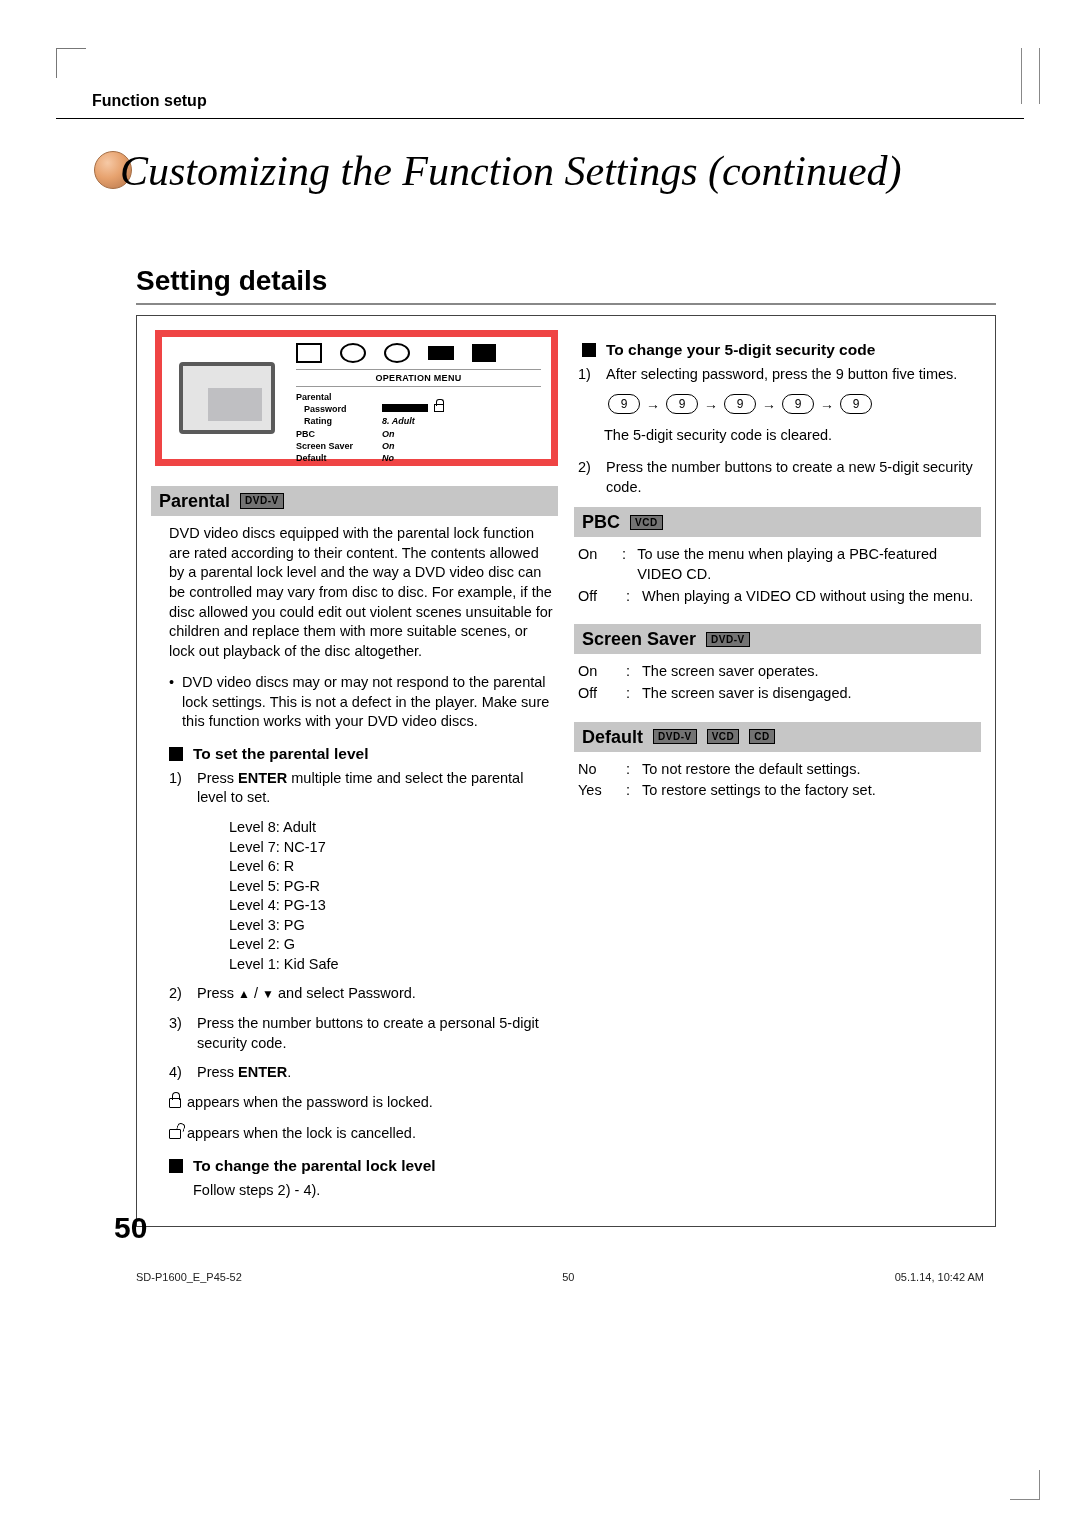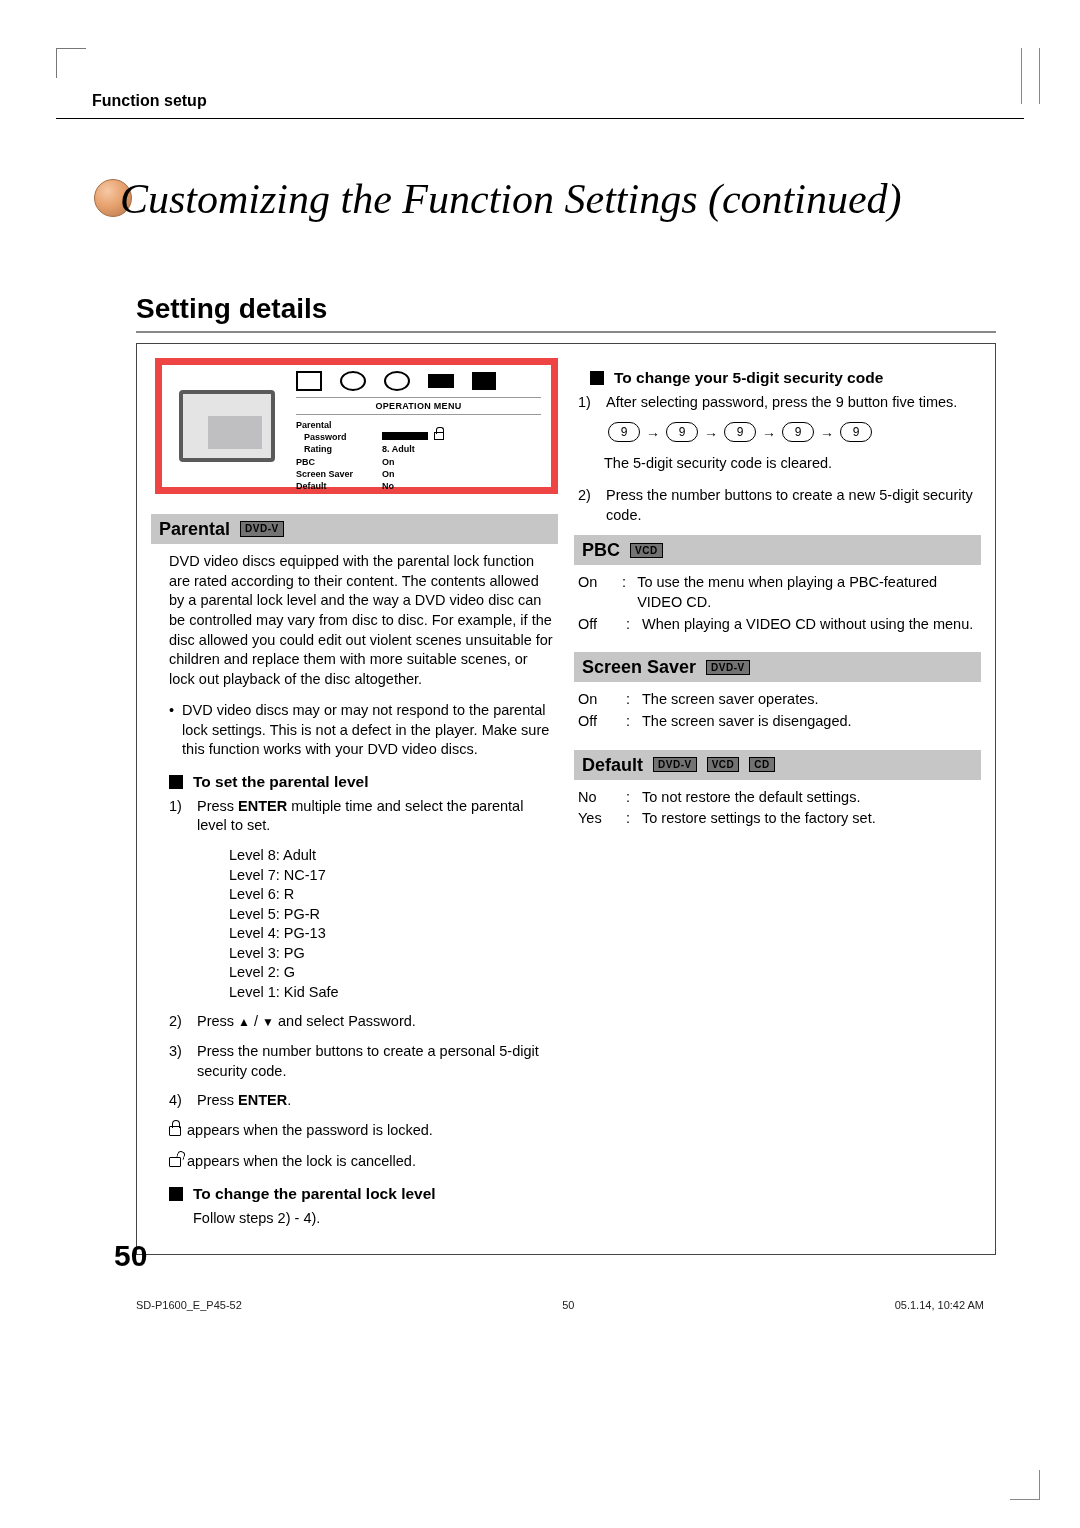--- a/index.html
+++ b/index.html
@@ -27,21 +27,21 @@
     margin-left: 36px;
     padding-bottom: 8px;
   }
   .header-rule { margin-left:0; border:0; border-top:1px solid #000; width: 100%; }
   .title {
     font-family: "Times New Roman", serif;
     font-style: italic;
     font-size: 42px;
     font-weight: 500;
     color: #000;
-    margin: 56px 0 0 64px;
+    margin: 28px 0 0 64px;
     position: relative;
   }
   .title-bullet {
     position: absolute;
     left: -26px; top: 4px;
     width: 38px; height: 38px;
     border-radius: 50%;
     background: radial-gradient(circle at 35% 30%, #f6c9a6 0%, #e7a26e 45%, #b3744a 100%);
     border: 1px solid #a56d43;
     z-index: -1;
@@ -87,21 +87,21 @@
   .osd-icons { display:flex; gap:18px; align-items:center; margin-bottom:6px; }
   .osd-icons span {
     display:inline-block; width:26px; height:20px; border:2px solid #000; position:relative;
   }
   .osd-disc { border-radius:50%; width:22px; height:22px; border:2px solid #000; }
   .osd-icons .slab { background:#000; border:none; height:14px; }
   .osd-title { text-align:center; font-size:9px; font-weight:bold; letter-spacing:0.3px; border-top:1px solid #999; border-bottom:1px solid #999; padding:2px 0; margin-bottom:4px;}
   .osd-table { font-size:9px; font-weight:bold; }
   .osd-table .row { display:flex; }
   .osd-table .c1 { width:86px; }
-  .osd-table .c2 { flex:1; }
+  .osd-table .c2 { flex:1;font-style:italic; }
   .osd-lock { display:inline-block; width:10px; height:8px; border:1px solid #000; position:relative; margin-left:6px; }
   .osd-lock::before { content:""; position:absolute; top:-6px; left:1px; width:6px; height:6px; border:1px solid #000; border-bottom:none; border-radius:3px 3px 0 0; }
 
   .section-bar {
     background: #c6c6c6;
     font-weight: bold;
     font-size: 18px;
     padding: 3px 8px;
     display: flex; align-items:center; gap:10px;
     margin: 6px 0 8px 0;
@@ -285,21 +285,21 @@
       <div class="blk-h">
         <span class="sq"></span>
         <span>To change the parental lock level</span>
       </div>
       <p class="para" style="margin-left:42px">Follow steps 2) - 4).</p>
 
     </div>
 
     <div class="col">
 
-      <div class="blk-h" style="margin-left:16px">
+      <div class="blk-h" style="margin-left:8px">
         <span class="sq"></span>
         <span>To change your 5-digit security code</span>
       </div>
       <div class="num-list" style="margin-left:4px">
         <div class="num-item">
           <span class="n">1)</span>
             <span>After selecting password, press the 9 button five times.</span>
         </div>
       </div>
       <div class="keyrow">

